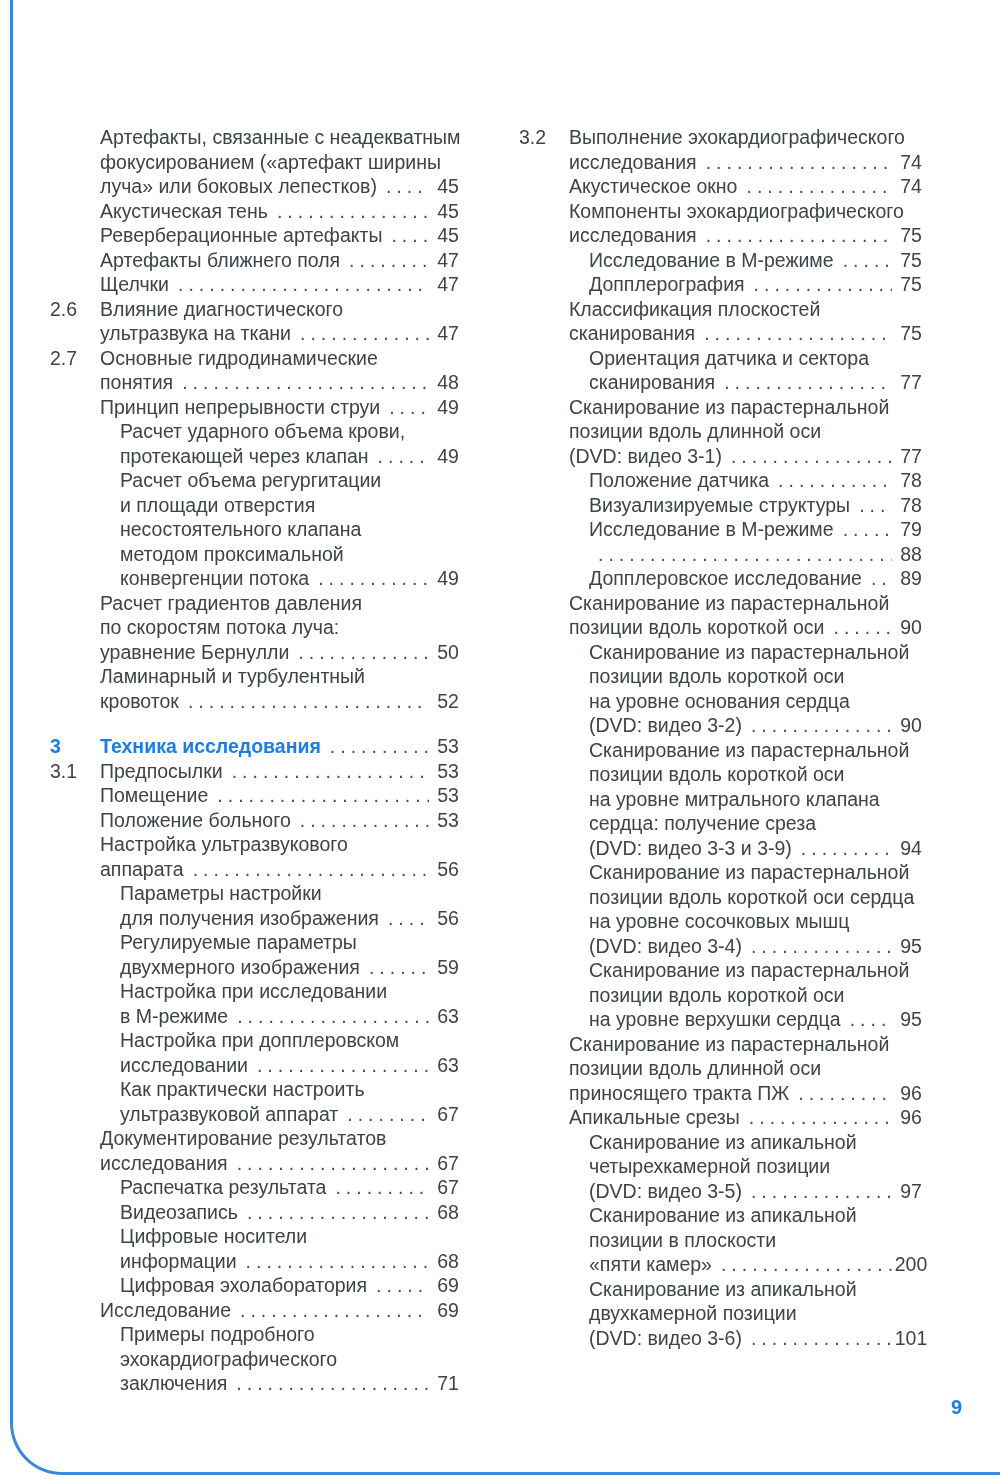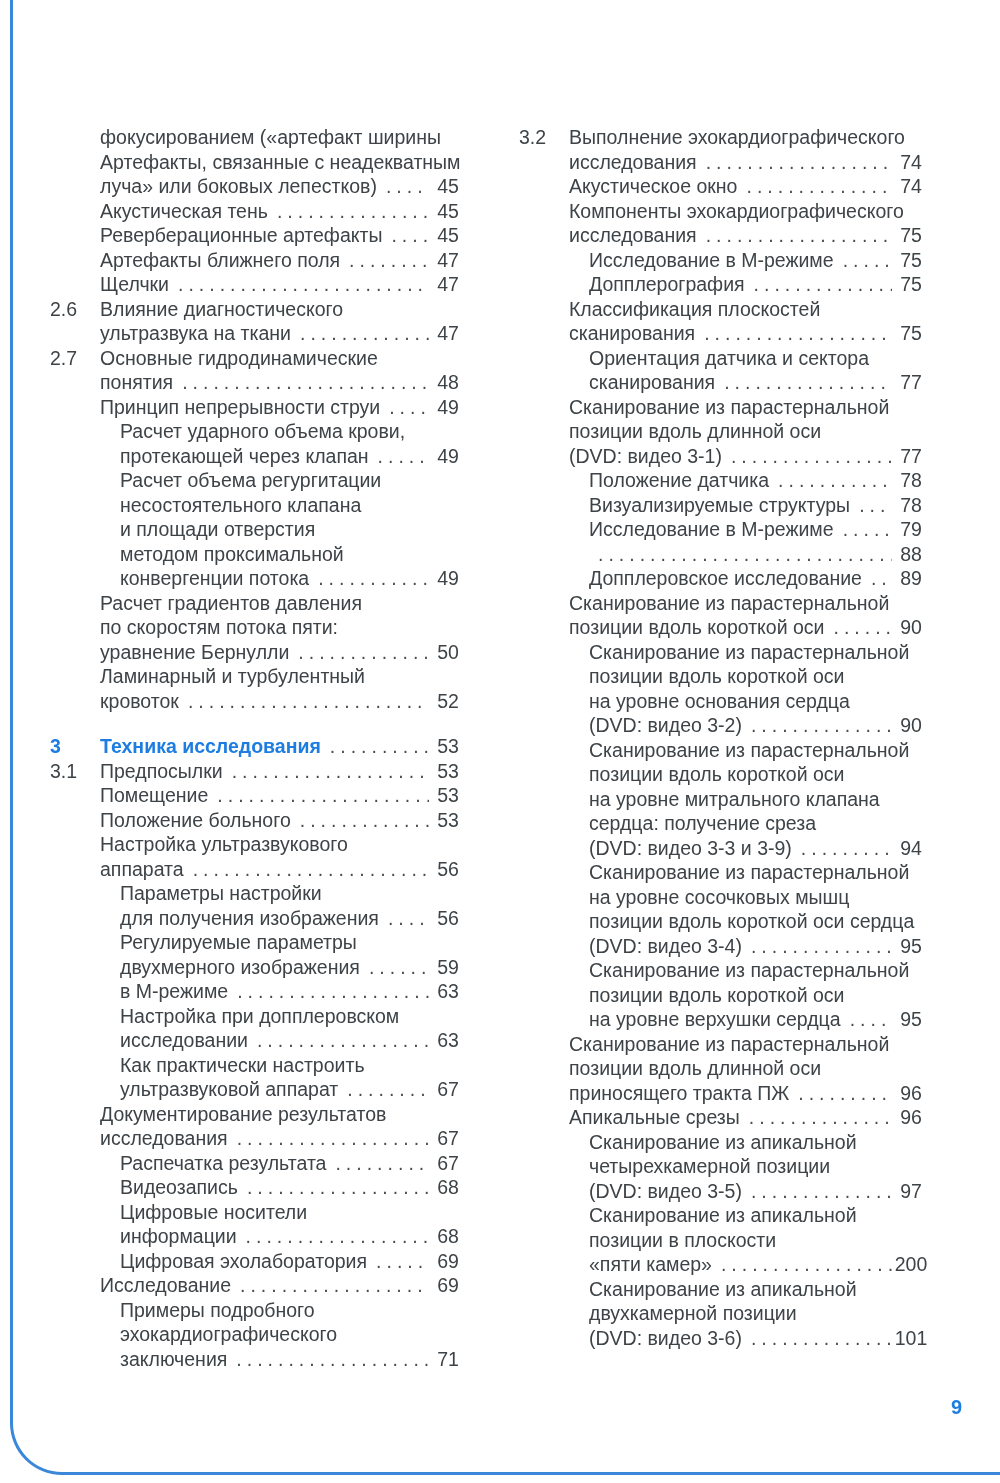--- a/index.html
+++ b/index.html
@@ -79,24 +79,24 @@
   }
 </style>
 </head>
 <body>
 
 <div class="frame"></div>
 
 <div class="col col-left" id="col-left">
     <div class="entry indent-1">
       <div class="line">
+        <span class="txt">Артефакты, связанные с неадекватным</span>
+      </div>
+      <div class="line">
         <span class="txt">фокусированием («артефакт ширины</span>
-      </div>
-      <div class="line">
-        <span class="txt">Артефакты, связанные с неадекватным</span>
       </div>
       <div class="line">
         <span class="txt">луча» или боковых лепестков)</span>
         <span class="dots">..........................................................................................</span>
         <span class="pg">45</span>
       </div>
     </div>
     <div class="entry indent-1">
       <div class="line">
         <span class="txt">Акустическая тень</span>
@@ -162,40 +162,40 @@
         <span class="txt">протекающей через клапан</span>
         <span class="dots">..........................................................................................</span>
         <span class="pg">49</span>
       </div>
     </div>
     <div class="entry indent-2">
       <div class="line">
         <span class="txt">Расчет объема регургитации</span>
       </div>
       <div class="line">
+        <span class="txt">и площади отверстия</span>
+      </div>
+      <div class="line">
         <span class="txt">несостоятельного клапана</span>
       </div>
       <div class="line">
-        <span class="txt">и площади отверстия</span>
-      </div>
-      <div class="line">
         <span class="txt">методом проксимальной</span>
       </div>
       <div class="line">
         <span class="txt">конвергенции потока</span>
         <span class="dots">..........................................................................................</span>
         <span class="pg">49</span>
       </div>
     </div>
     <div class="entry indent-1">
       <div class="line">
         <span class="txt">Расчет градиентов давления</span>
       </div>
       <div class="line">
-        <span class="txt">по скоростям потока пяти:</span>
+        <span class="txt">по скоростям потока луча:</span>
       </div>
       <div class="line">
         <span class="txt">уравнение Бернулли</span>
         <span class="dots">..........................................................................................</span>
         <span class="pg">50</span>
       </div>
     </div>
     <div class="entry indent-1">
       <div class="line">
         <span class="txt">Ламинарный и турбулентный</span>
@@ -261,20 +261,23 @@
         <span class="txt">Регулируемые параметры</span>
       </div>
       <div class="line">
         <span class="txt">двухмерного изображения</span>
         <span class="dots">..........................................................................................</span>
         <span class="pg">59</span>
       </div>
     </div>
     <div class="entry indent-2">
       <div class="line">
+        <span class="txt">Настройка при исследовании</span>
+      </div>
+      <div class="line">
         <span class="txt">в М-режиме</span>
         <span class="dots">..........................................................................................</span>
         <span class="pg">63</span>
       </div>
     </div>
     <div class="entry indent-2">
       <div class="line">
         <span class="txt">Настройка при допплеровском</span>
       </div>
       <div class="line">
@@ -508,24 +511,24 @@
         <span class="txt">(DVD: видео 3-3 и 3-9)</span>
         <span class="dots">..........................................................................................</span>
         <span class="pg">94</span>
       </div>
     </div>
     <div class="entry indent-2">
       <div class="line">
         <span class="txt">Сканирование из парастернальной</span>
       </div>
       <div class="line">
+        <span class="txt">позиции вдоль короткой оси сердца</span>
+      </div>
+      <div class="line">
         <span class="txt">на уровне сосочковых мышц</span>
-      </div>
-      <div class="line">
-        <span class="txt">позиции вдоль короткой оси сердца</span>
       </div>
       <div class="line">
         <span class="txt">(DVD: видео 3-4)</span>
         <span class="dots">..........................................................................................</span>
         <span class="pg">95</span>
       </div>
     </div>
     <div class="entry indent-2">
       <div class="line">
         <span class="txt">Сканирование из парастернальной</span>

